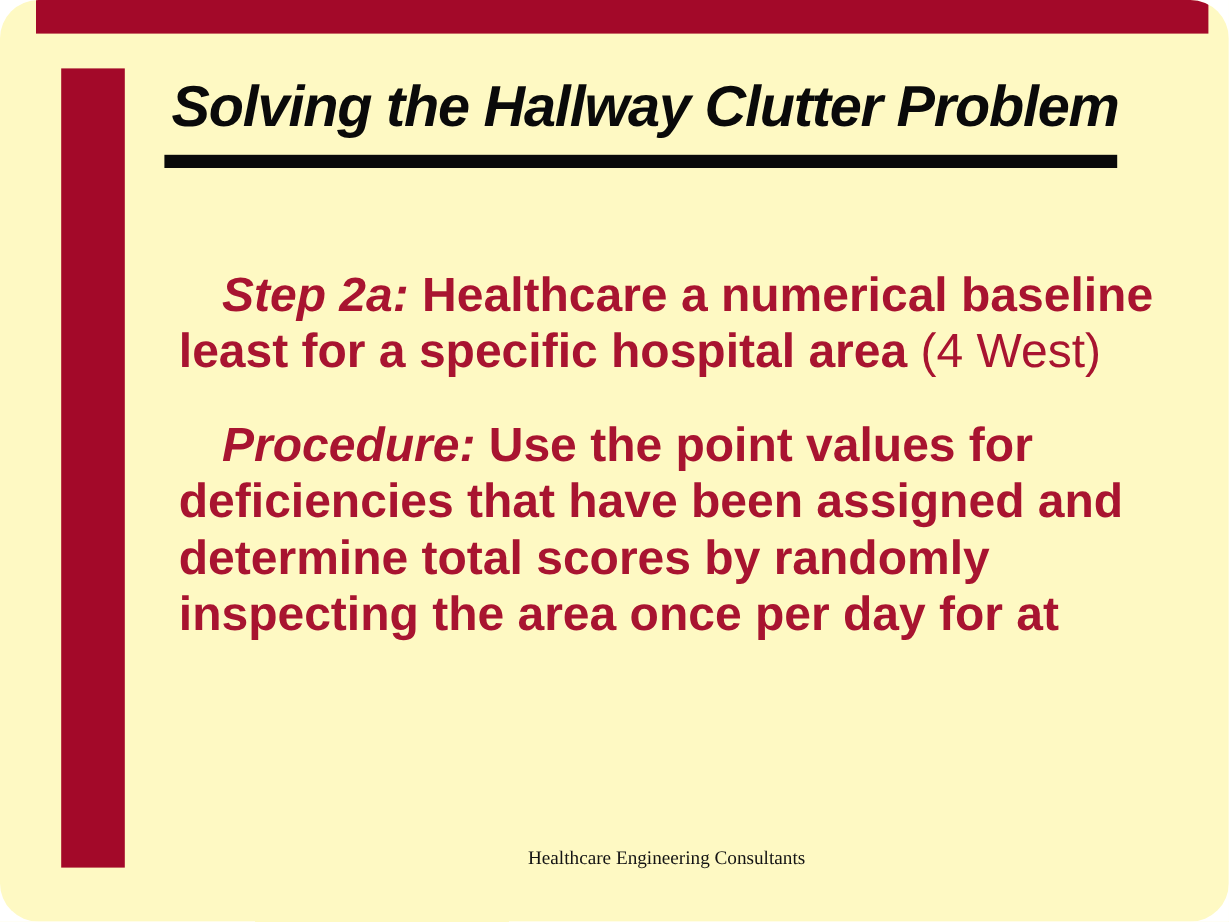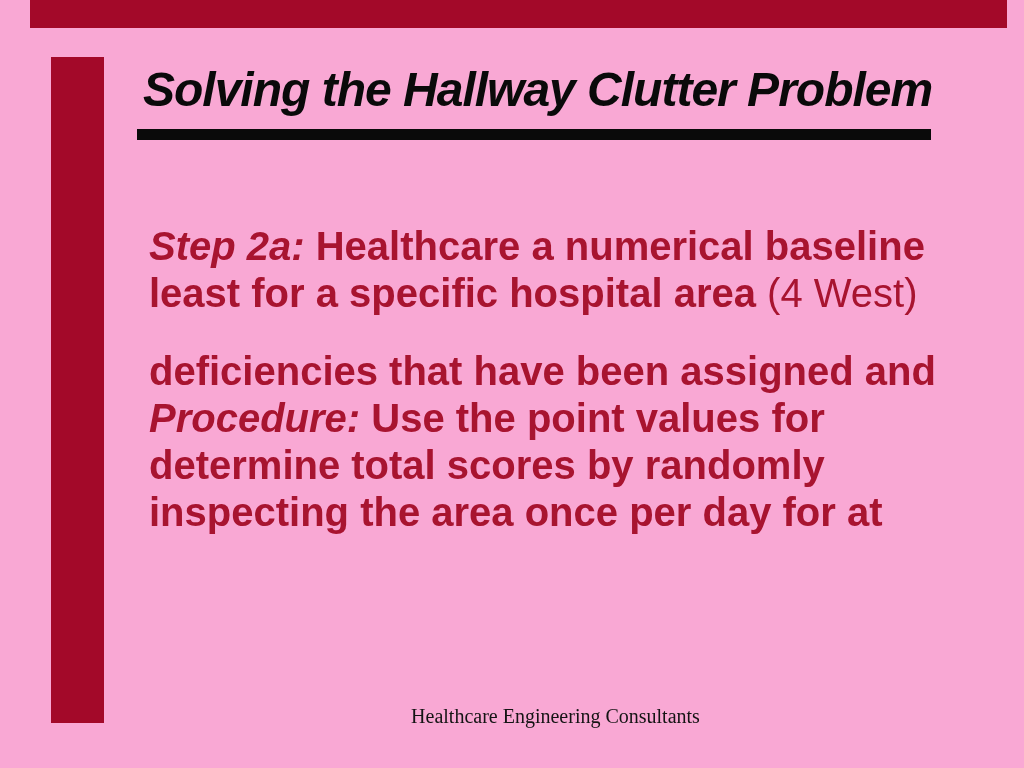--- a/index.html
+++ b/index.html
@@ -4,23 +4,24 @@
 <style>
   html, body {
     margin: 0;
     padding: 0;
     background: #ffffff;
   }
   .slide {
     position: relative;
     width: 1024px;
     height: 768px;
-    background: #f9a8d4;
+    background: #fef9c3;
     overflow: hidden;
     font-family: "Liberation Sans", sans-serif;
+    border-radius: 32px;
   }
   .top-bar {
     position: absolute;
     left: 30px;
     top: 0;
     width: 977px;
     height: 28px;
     background: var(--bar-red, #A30929);
   }
   .left-bar {
@@ -58,39 +59,40 @@
     color: var(--text-red, #A81430);
     font-size: 40px;
     line-height: 47px;
     font-weight: bold;
   }
   .para-step { top: 223px; }
   .para-procedure { top: 348px; }
   .line { white-space: nowrap; }
   .lbl {
     font-style: italic;
+    margin-left: 36px;
   }
   .reg {
     font-weight: normal;
   }
   .uword {
     text-decoration-thickness: 4px;
     text-underline-offset: 6px;
     text-decoration-skip-ink: none;
   }
   .footer-wrap {
     position: absolute;
     left: 104px;
     top: 701px;
     width: 903px;
     text-align: center;
   }
   .footer {
     font-family: "Liberation Serif", serif;
-    font-size: 20px;
+    font-size: 16px;
     line-height: 30px;
     color: #141414;
   }
 </style>
 </head>
 <body>
 
 <div class="slide">
 
   <div class="top-bar"></div>
@@ -107,25 +109,25 @@
     <div class="line">
       <span>least for a</span>
       <span class="uword">specific</span>
       <span class="uword">hospital</span>
       <span class="uword">area</span>
       <span class="reg">(4 West)</span>
     </div>
   </div>
 
   <div class="body-text para-procedure">
-    <div class="line">deficiencies that have been assigned and</div>
     <div class="line">
       <span class="lbl">Procedure:</span>
       <span>Use the point values for</span>
     </div>
+    <div class="line">deficiencies that have been assigned and</div>
     <div class="line">determine total scores by randomly</div>
     <div class="line">inspecting the area once per day for at</div>
   </div>
 
   <div class="footer-wrap">
     <span class="footer">Healthcare Engineering Consultants</span>
   </div>
 
 </div>
 

